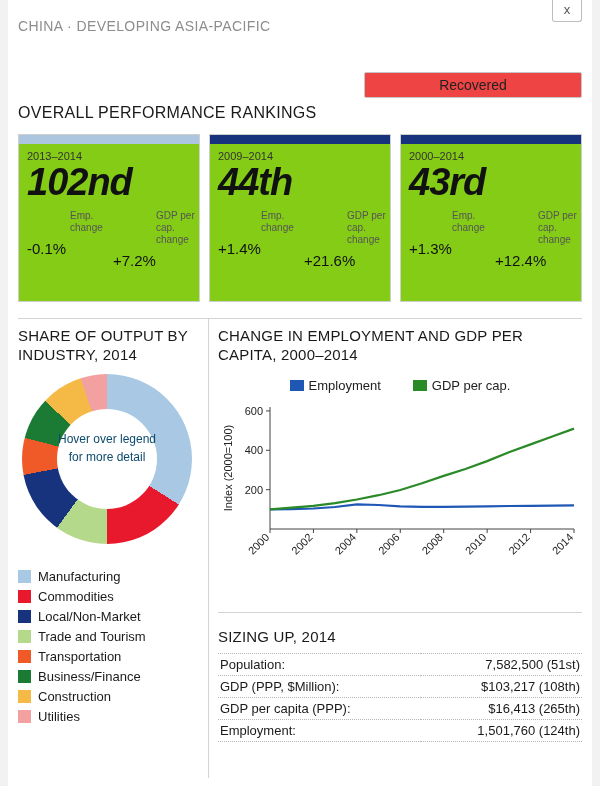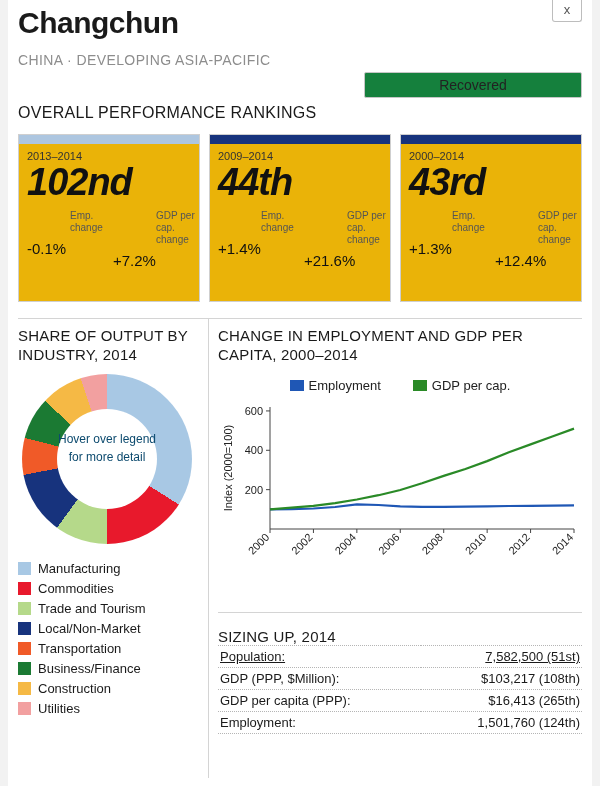--- a/index.html
+++ b/index.html
@@ -48,21 +48,21 @@
     letter-spacing: 0.4px;
     margin-top: 12px;
   }
 
   .status-row {
     position: absolute;
     top: 72px; left: 364px;
     width: 218px; height: 26px;
     border: 1px solid #c6c6c6;
     border-radius: 2px;
-    background: #15803d;
+    background: #ef4444;
   }
   .status-row .status-text {
     display: block;
     text-align: center;
     font-size: 14px;
     line-height: 24px;
     color: #222;
   }
 
   .section-title {
@@ -76,21 +76,21 @@
   .cards {
     position: absolute;
     top: 134px; left: 18px;
     width: 564px;
     display: flex;
     gap: 9px;
   }
   .card {
     flex: 1;
     border: 1px solid #cfcfcf;
-    background: #eab308;
+    background: #84cc16;
     padding: 0;
     height: 168px;
   }
   .card .bar { height: 9px; }
   .card .years {
     font-size: 11px;
     color: #333;
     margin: 6px 0 0 8px;
   }
   .card .rank {
@@ -161,21 +161,21 @@
   .donut-hint {
     position: absolute;
     top: 56px; left: 30px;
     width: 110px;
     text-align: center;
     font-size: 12px;
     color: #0c4a6e;
     line-height: 18px;
   }
   .legend {
-    margin-top: 14px;
+    margin-top: 22px;
   }
   .legend-item {
     display: flex;
     align-items: center;
     height: 20px;
     cursor: pointer;
   }
   .swatch {
     width: 13px; height: 13px;
     margin-right: 7px;
@@ -216,55 +216,54 @@
   
   .sizing {
     position: absolute;
     top: 628px; left: 218px;
     width: 364px;
   }
   .sizing-title {
     font-size: 15px;
     color: #1a1a1a;
     letter-spacing: 0.2px;
-    margin-bottom: 0;
+    margin-bottom: 8px;
   }
   table.sizing-table {
     width: 364px;
     border-collapse: collapse;
     font-size: 13px;
   }
   table.sizing-table td {
     padding: 3px 2px;
     border-bottom: 1px dotted #b5b5b5;
     color: #1a1a1a;
   }
   table.sizing-table td.val { text-align: right; }
-  table.sizing-table tr:first-child td { border-top: 1px dotted #b5b5b5; text-decoration: underline; }
+  table.sizing-table tr:first-child td { border-top: 1px dotted #b5b5b5; }
 
   
   .edge-left, .edge-right {
     position: absolute; top: 0; bottom: 0; width: 8px;
     background: #f2f2f2;
   }
   .edge-left { left: 0; }
   .edge-right { right: 0; }
 </style>
 </head>
 <body>
 
 <div id="page">
 
   <div class="edge-left"></div>
   <div class="edge-right"></div>
 
   <div class="close-btn">x</div>
 
   <div class="header">
-    <div class="city-name">Changchun</div>
     <div class="region">CHINA · DEVELOPING ASIA-PACIFIC</div>
   </div>
 
   <div class="status-row">
     <span class="status-text">Recovered</span>
   </div>
 
   <div class="section-title" style="position:absolute; top:104px; left:18px; margin:0;">OVERALL PERFORMANCE RANKINGS</div>
 
   <div class="cards">
@@ -343,26 +342,26 @@
     <div class="legend">
       <div class="legend-item">
         <span class="swatch" style="background:#a8c8e4"></span>
         <span class="legend-label">Manufacturing</span>
       </div>
       <div class="legend-item">
         <span class="swatch" style="background:#e8192c"></span>
         <span class="legend-label">Commodities</span>
       </div>
       <div class="legend-item">
+        <span class="swatch" style="background:#17337d"></span>
+        <span class="legend-label">Local/Non-Market</span>
+      </div>
+      <div class="legend-item">
         <span class="swatch" style="background:#b5d98a"></span>
         <span class="legend-label">Trade and Tourism</span>
-      </div>
-      <div class="legend-item">
-        <span class="swatch" style="background:#17337d"></span>
-        <span class="legend-label">Local/Non-Market</span>
       </div>
       <div class="legend-item">
         <span class="swatch" style="background:#f05a28"></span>
         <span class="legend-label">Transportation</span>
       </div>
       <div class="legend-item">
         <span class="swatch" style="background:#1b7a33"></span>
         <span class="legend-label">Business/Finance</span>
       </div>
       <div class="legend-item">

